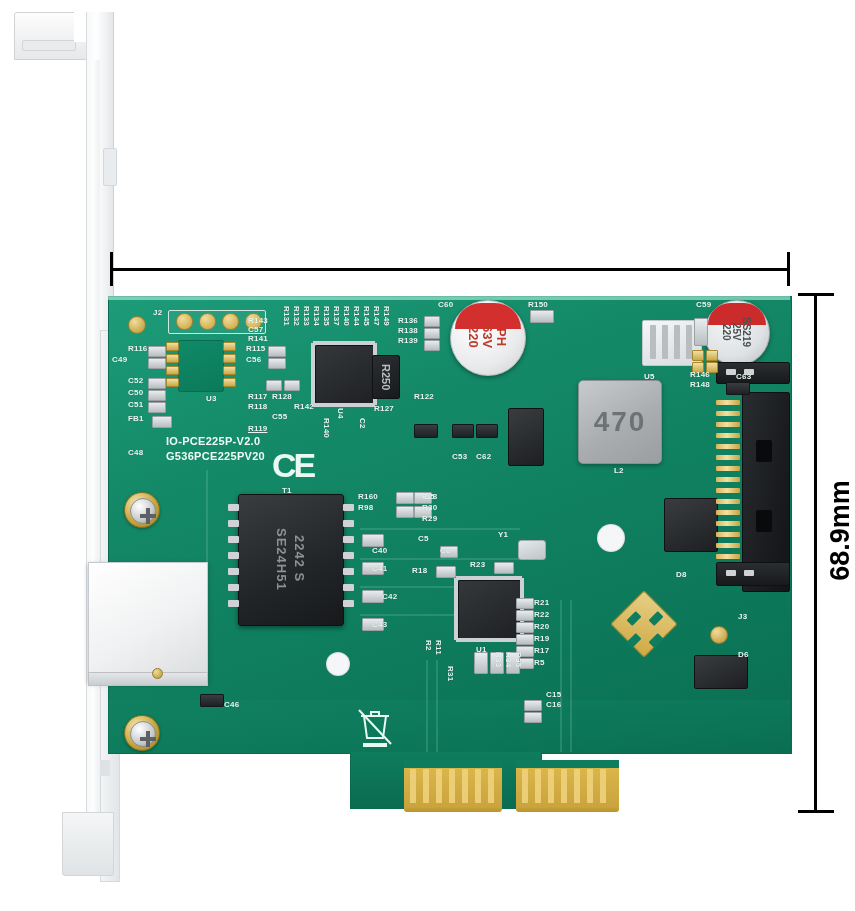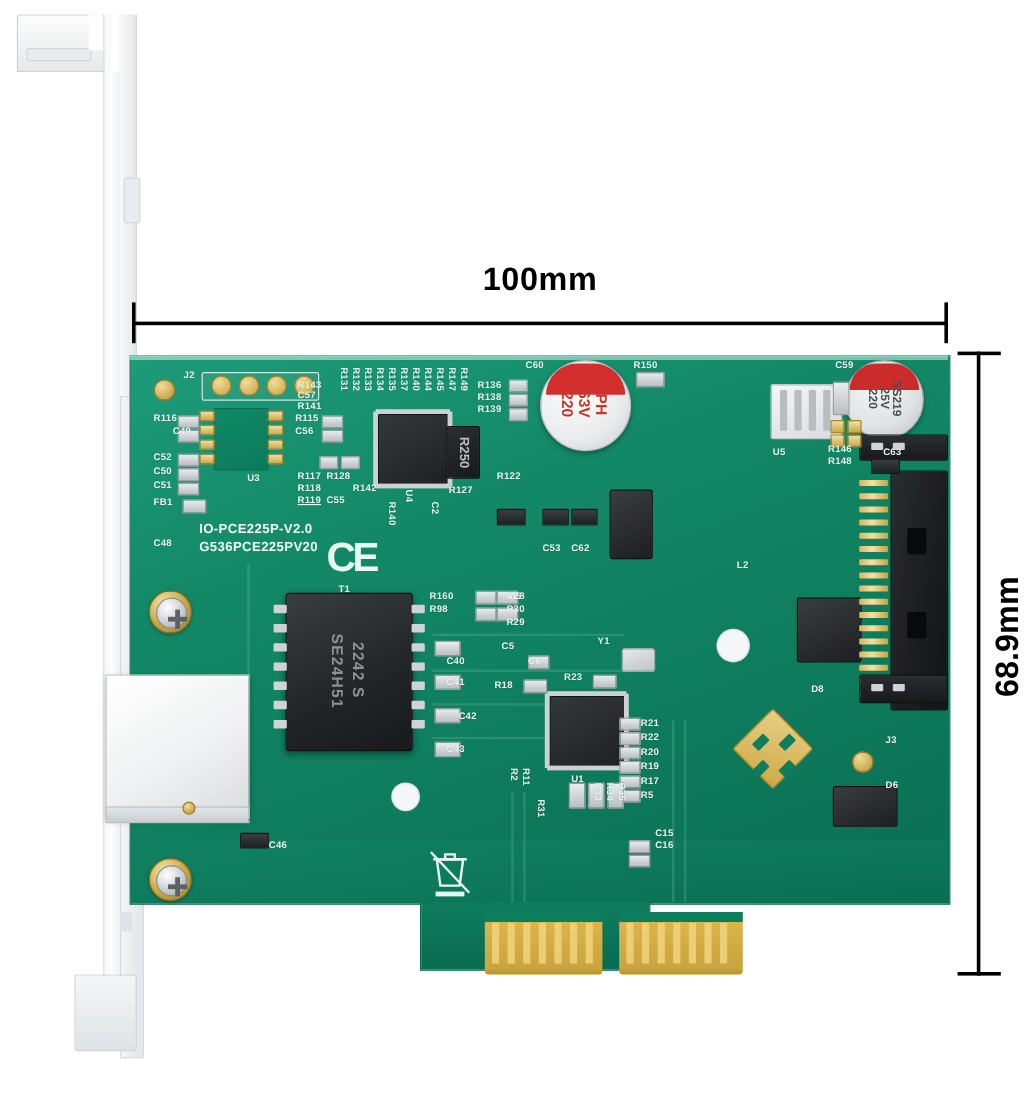--- a/index.html
+++ b/index.html
@@ -226,20 +226,23 @@
     <span>PH</span>
   </div>
 
   <div class="cap-teal"></div>
   <div class="cap-teal-txt">
     <span>220</span>
     <span>25V</span>
     <span>SS219</span>
   </div>
 
+  <div class="inductor">
+    <span>470</span>
+  </div>
 
   <div class="magnetics"></div>
   <div class="magnetics-txt">
     <span>SE24H51</span>
     <span>2242 S</span>
   </div>
   <div class="mag-pin" style="left:228px;top:504px;"></div>
   <div class="mag-pin" style="left:228px;top:520px;"></div>
   <div class="mag-pin" style="left:228px;top:536px;"></div>
   <div class="mag-pin" style="left:228px;top:552px;"></div>
@@ -435,37 +438,37 @@
       <div class="fg-pin" style="left:45px;"></div>
       <div class="fg-pin" style="left:58px;"></div>
       <div class="fg-pin" style="left:71px;"></div>
       <div class="fg-pin" style="left:84px;"></div>
     </div>
   </div>
 
   <div id="silk-layer">
       <div class="silk" style="left: 153px; top: 308px;">J2</div>
       <div class="silk" style="left: 128px; top: 344px;">R116</div>
-      <div class="silk" style="left: 144px; top: 355px;">C49</div>
+      <div class="silk" style="left: 112px; top: 355px;">C49</div>
       <div class="silk" style="left: 128px; top: 376px;">C52</div>
       <div class="silk" style="left: 128px; top: 388px;">C50</div>
       <div class="silk" style="left: 128px; top: 400px;">C51</div>
       <div class="silk" style="left: 128px; top: 414px;">FB1</div>
       <div class="silk" style="left: 206px; top: 394px;">U3</div>
       <div class="silk" style="left: 246px; top: 344px;">R115</div>
       <div class="silk" style="left: 246px; top: 355px;">C56</div>
       <div class="silk" style="left: 248px; top: 316px;">R143</div>
       <div class="silk" style="left: 248px; top: 325px;">C57</div>
       <div class="silk" style="left: 248px; top: 334px;">R141</div>
       <div class="silk" style="left: 248px; top: 392px;">R117</div>
       <div class="silk" style="left: 272px; top: 392px;">R128</div>
       <div class="silk" style="left: 248px; top: 402px;">R118</div>
       <div class="silk" style="left: 272px; top: 412px;">C55</div>
       <div class="silk" style="left: 294px; top: 402px;">R142</div>
-      <div class="silk" style="left: 248px; top: 412px; text-decoration: underline;">R119</div>
+      <div class="silk" style="left: 248px; top: 424px; text-decoration: underline;">R119</div>
       <div class="silk" style="left: 398px; top: 316px;">R136</div>
       <div class="silk" style="left: 398px; top: 326px;">R138</div>
       <div class="silk" style="left: 398px; top: 336px;">R139</div>
       <div class="silk" style="left: 374px; top: 404px;">R127</div>
       <div class="silk" style="left: 414px; top: 392px;">R122</div>
       <div class="silk" style="left: 438px; top: 300px;">C60</div>
       <div class="silk" style="left: 528px; top: 300px;">R150</div>
       <div class="silk" style="left: 696px; top: 300px;">C59</div>
       <div class="silk" style="left: 690px; top: 370px;">R146</div>
       <div class="silk" style="left: 690px; top: 380px;">R148</div>
@@ -522,20 +525,19 @@
       <div class="silk silk-rot" style="left: 434px; top: 640px;">R11</div>
       <div class="silk silk-rot" style="left: 446px; top: 666px;">R31</div>
       <div class="silk silk-rot" style="left: 494px; top: 652px;">R33</div>
       <div class="silk silk-rot" style="left: 504px; top: 652px;">R34</div>
       <div class="silk silk-rot" style="left: 514px; top: 652px;">R35</div>
     </div>
 
   <div class="dim-h-tick-l"></div>
   <div class="dim-h-tick-r"></div>
   <div class="dim-h-line"></div>
-  <div class="dim-h-label">100mm</div>
 
   <div class="dim-v-tick-t"></div>
   <div class="dim-v-tick-b"></div>
   <div class="dim-v-line"></div>
   <div class="dim-v-label">68.9mm</div>
 
 </div>
 
 </body></html>

